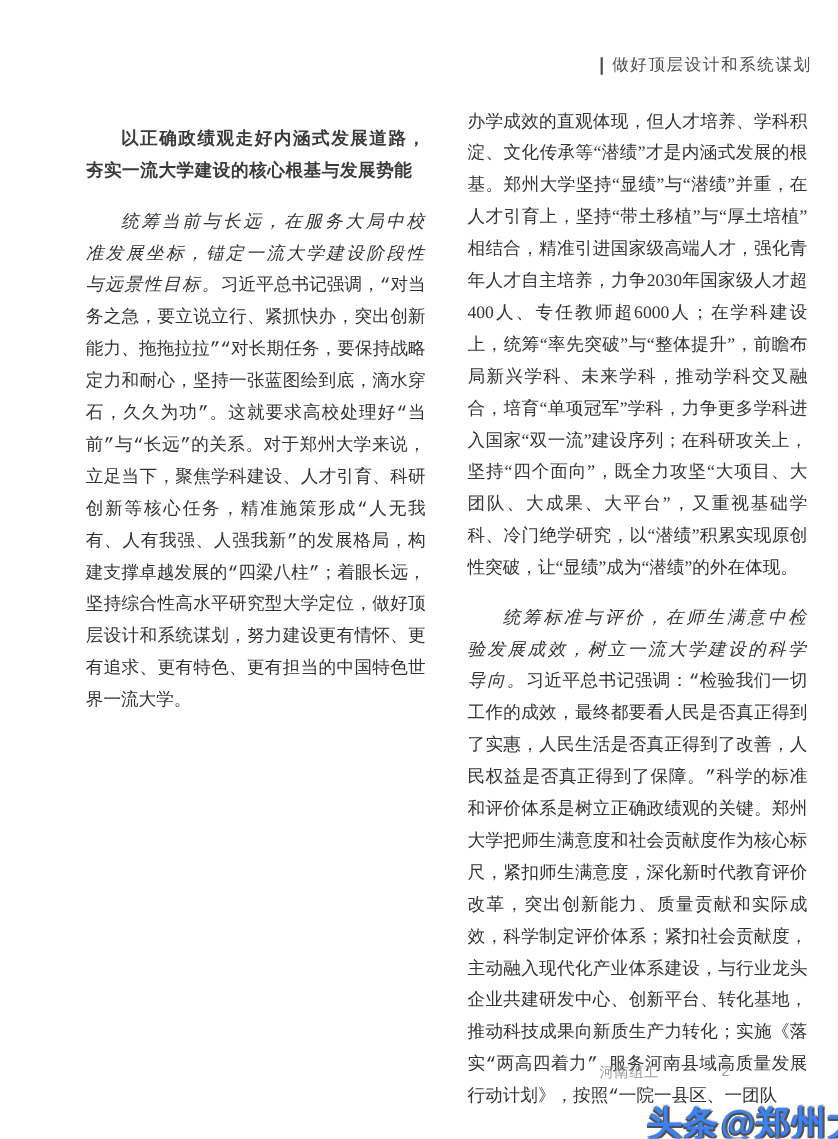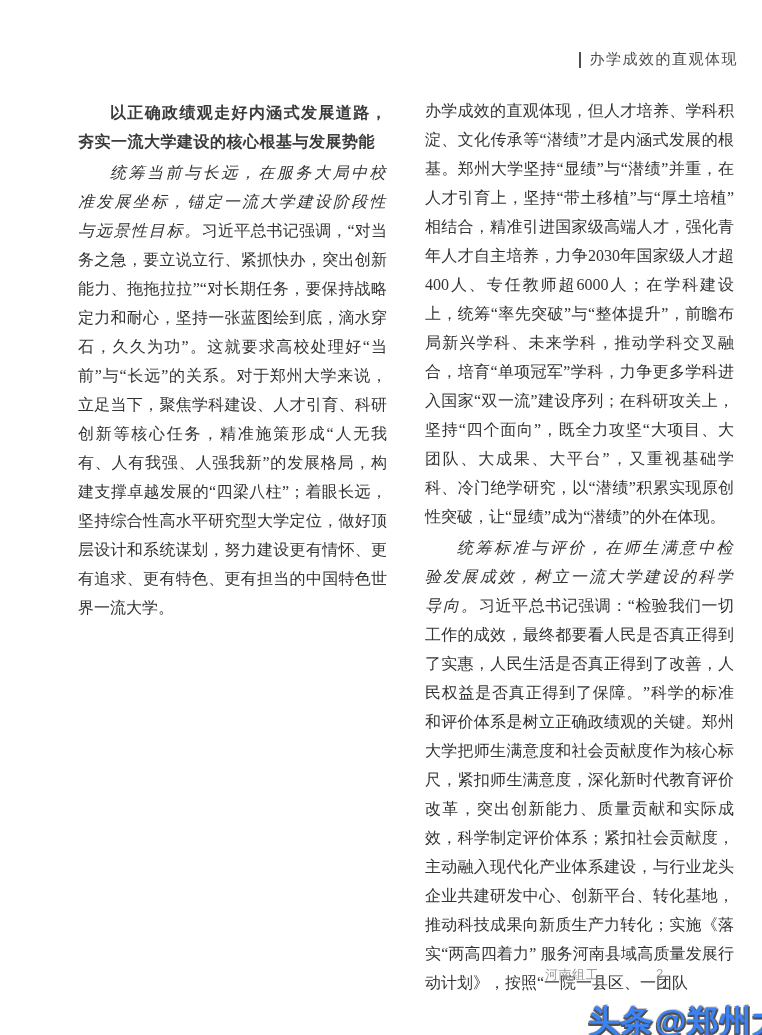--- a/index.html
+++ b/index.html
@@ -19,21 +19,21 @@
 
   
   .col {
     position:absolute; top:96px; width:309px;
     font-size:16px; line-height:29px; text-align:justify;
     color:#333333;
   }
   .col-left  { left:78px; }
   .col-right { left:425px; }
   .col p { margin:0; padding:0; }
-  .col p.gap { margin-top:2px; }
+  .col p.gap { margin-top:17px;font-family:Liberation Mono, monospace; }
   p.indent { text-indent:2em; }
   p.heading {
     font-family:"Liberation Sans","DejaVu Sans",sans-serif;
     font-weight:600; color:#3b3b3b; text-indent:2em;
     letter-spacing:0.5px;
   }
   .kai { font-style:italic; letter-spacing:1.5px; }
 
   
   .footer-behind {
@@ -62,21 +62,21 @@
   }
   .watermark .account { margin-left:2px; }
 </style>
 </head>
 <body>
 
 <div class="page">
 
   <div class="page-header">
     <span class="header-bar"></span>
-    <span>办学成效的直观体现</span>
+    <span>做好顶层设计和系统谋划</span>
   </div>
 
   <div class="col col-left">
     <p class="heading gap">以正确政绩观走好内涵式发展道路，夯实一流大学建设的核心根基与发展势能</p>
     <p class="indent gap"><span class="kai">统筹当前与长远，在服务大局中校准发展坐标，锚定一流大学建设阶段性与远景性目标。</span><span>习近平总书记强调，“对当务之急，要立说立行、紧抓快办，突出创新能力、拖拖拉拉”“对长期任务，要保持战略定力和耐心，坚持一张蓝图绘到底，滴水穿石，久久为功”。这就要求高校处理好“当前”与“长远”的关系。对于郑州大学来说，立足当下，聚焦学科建设、人才引育、科研创新等核心任务，精准施策形成“人无我有、人有我强、人强我新”的发展格局，构建支撑卓越发展的“四梁八柱”；着眼长远，坚持综合性高水平研究型大学定位，做好顶层设计和系统谋划，努力建设更有情怀、更有追求、更有特色、更有担当的中国特色世界一流大学。</span></p>
   </div>
 
   <div class="col col-right">
     <p>办学成效的直观体现，但人才培养、学科积淀、文化传承等“潜绩”才是内涵式发展的根基。郑州大学坚持“显绩”与“潜绩”并重，在人才引育上，坚持“带土移植”与“厚土培植”相结合，精准引进国家级高端人才，强化青年人才自主培养，力争2030年国家级人才超400人、专任教师超6000人；在学科建设上，统筹“率先突破”与“整体提升”，前瞻布局新兴学科、未来学科，推动学科交叉融合，培育“单项冠军”学科，力争更多学科进入国家“双一流”建设序列；在科研攻关上，坚持“四个面向”，既全力攻坚“大项目、大团队、大成果、大平台”，又重视基础学科、冷门绝学研究，以“潜绩”积累实现原创性突破，让“显绩”成为“潜绩”的外在体现。</p>
     <p class="indent gap"><span class="kai">统筹标准与评价，在师生满意中检验发展成效，树立一流大学建设的科学导向。</span><span>习近平总书记强调：“检验我们一切工作的成效，最终都要看人民是否真正得到了实惠，人民生活是否真正得到了改善，人民权益是否真正得到了保障。”科学的标准和评价体系是树立正确政绩观的关键。郑州大学把师生满意度和社会贡献度作为核心标尺，紧扣师生满意度，深化新时代教育评价改革，突出创新能力、质量贡献和实际成效，科学制定评价体系；紧扣社会贡献度，主动融入现代化产业体系建设，与行业龙头企业共建研发中心、创新平台、转化基地，推动科技成果向新质生产力转化；实施《落实“两高四着力”  服务河南县域高质量发展行动计划》，按照“一院一县区、一团队</span></p>

